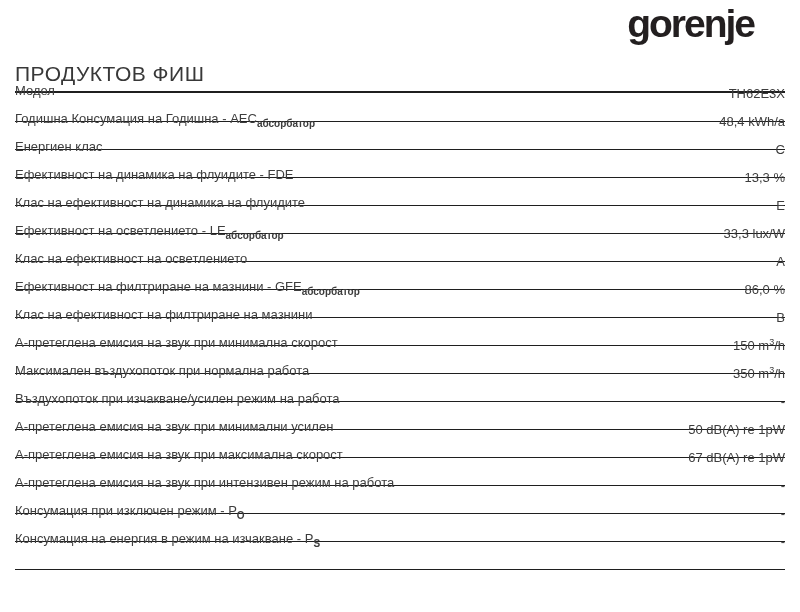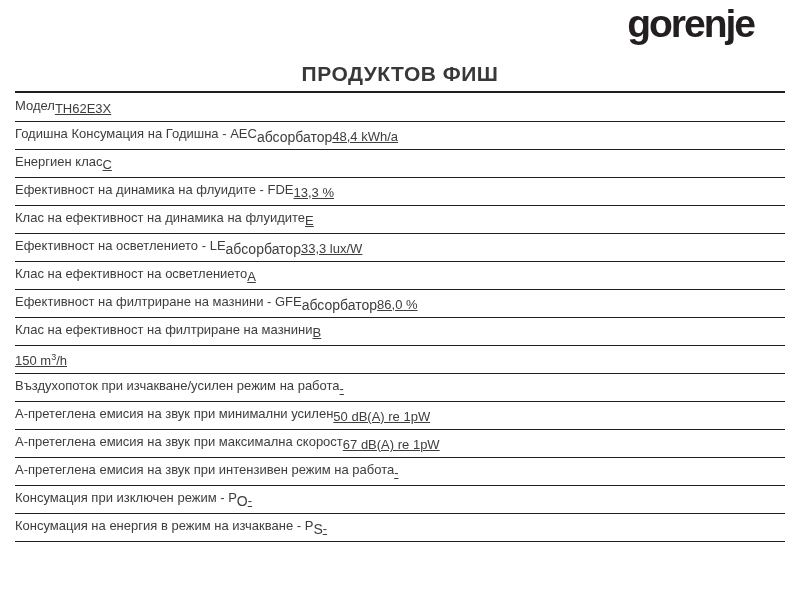--- a/index.html
+++ b/index.html
@@ -24,43 +24,42 @@
     font-size: 39px;
     font-weight: bold;
     letter-spacing: -2px;
     color: #231f20;
   }
   .title {
     padding-top: 62px;
   }
   .title h1 {
     font-size: 21px;
-    font-weight: 700;
+    font-weight: 400;
     letter-spacing: 0.5px;
     color: #383838;
     padding-bottom: 5px;
     border-bottom: 2px solid #1f1f1f;
-    text-align: center;
   }
   .rows {
     margin-top: 1px;
   }
   .row {
     display: flex;
-    justify-content: flex-start;
+    justify-content: space-between;
     align-items: flex-end;
     height: 28px;
-    padding-bottom: 5px;
+    padding-bottom: 20px;
     border-bottom: 1px solid #1f1f1f;
     font-size: 13px;
     color: #3d3d3d;
   }
   .row .label { text-align: left; white-space: nowrap; }
-  .row .value { text-align: right; white-space: nowrap; text-decoration: underline; }
-  sub { font-size: 14px; line-height: 1; }
+  .row .value { text-align: right; white-space: nowrap; }
+  sub { font-size: 10px; line-height: 1; font-weight: bold; }
   sup { font-size: 9px; line-height: 1; }
 </style>
 </head>
 <body>
 
 <div class="page">
 
   <div class="logo">gorenje</div>
 
   <div class="title">
@@ -108,23 +107,28 @@
       <div class="label"><span>Ефективност на филтриране на мазнини - GFE</span><sub>абсорбатор</sub></div>
       <div class="value"><span>86,0 %</span><sup></sup><span></span></div>
     </div>
 
     <div class="row">
       <div class="label"><span>Клас на ефективност на филтриране на мазнини</span><sub></sub></div>
       <div class="value"><span>B</span><sup></sup><span></span></div>
     </div>
 
     <div class="row">
+      <div class="label"><span>А-претеглена емисия на звук при минимална скорост</span><sub></sub></div>
       <div class="value"><span>150 m</span><sup>3</sup><span>/h</span></div>
     </div>
 
+    <div class="row">
+      <div class="label"><span>Максимален въздухопоток при нормална работа</span><sub></sub></div>
+      <div class="value"><span>350 m</span><sup>3</sup><span>/h</span></div>
+    </div>
 
     <div class="row">
       <div class="label"><span>Въздухопоток при изчакване/усилен режим на работа</span><sub></sub></div>
       <div class="value"><span>-</span><sup></sup><span></span></div>
     </div>
 
     <div class="row">
       <div class="label"><span>А-претеглена емисия на звук при минимални усилен</span><sub></sub></div>
       <div class="value"><span>50 dB(A) re 1pW</span><sup></sup><span></span></div>
     </div>

